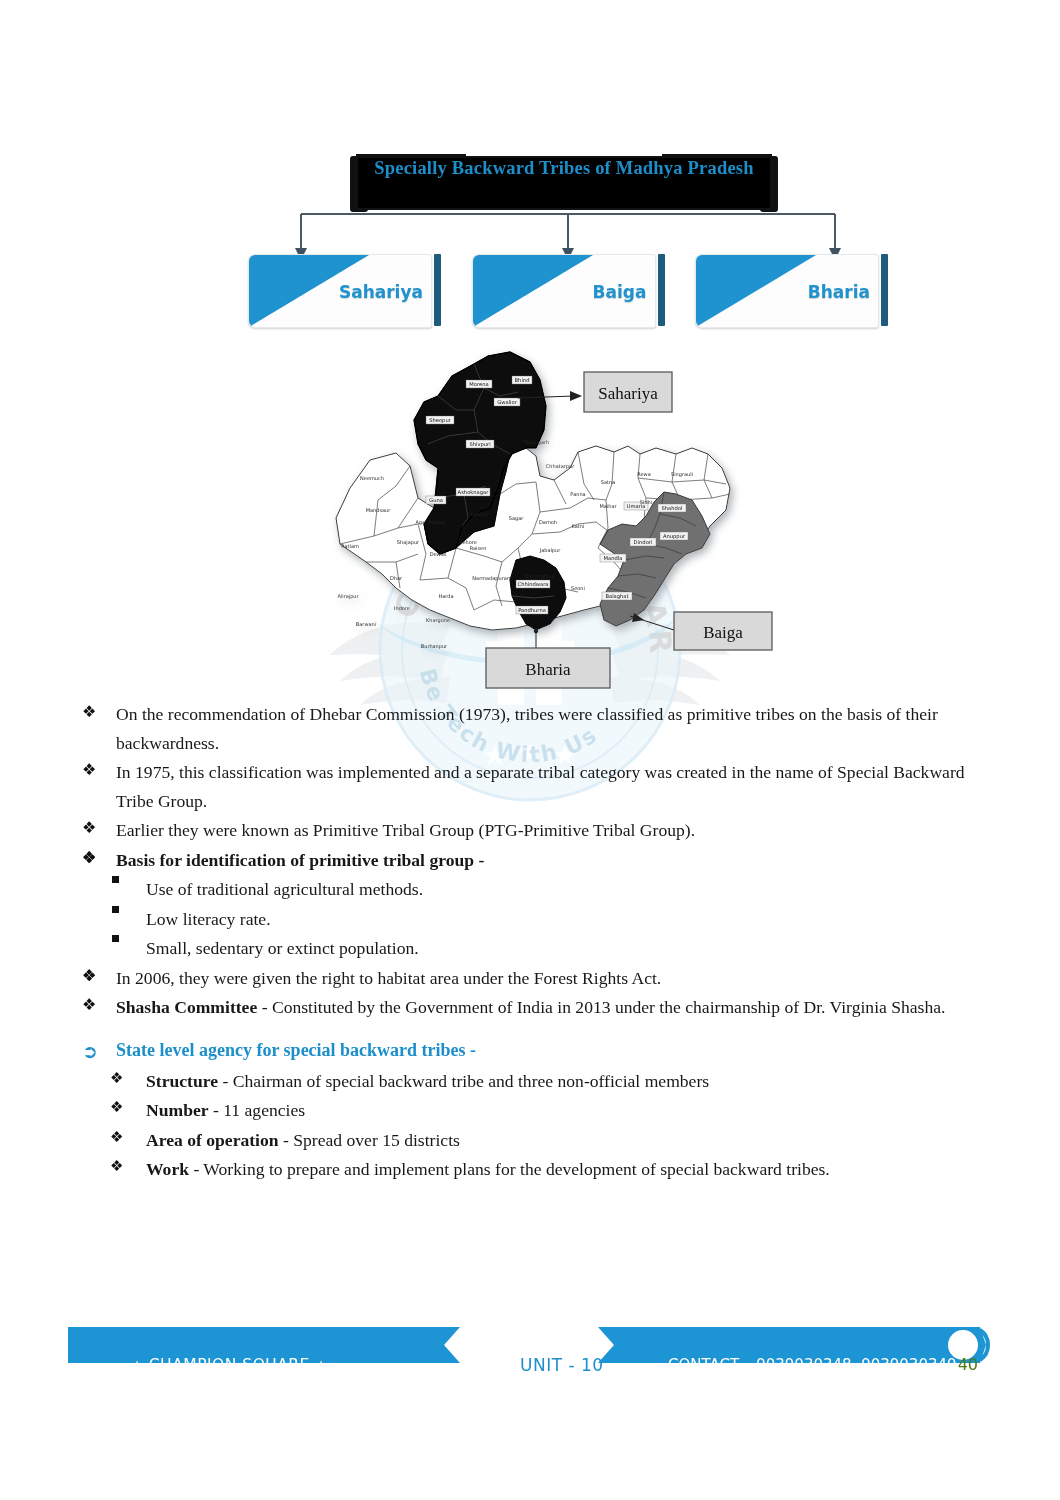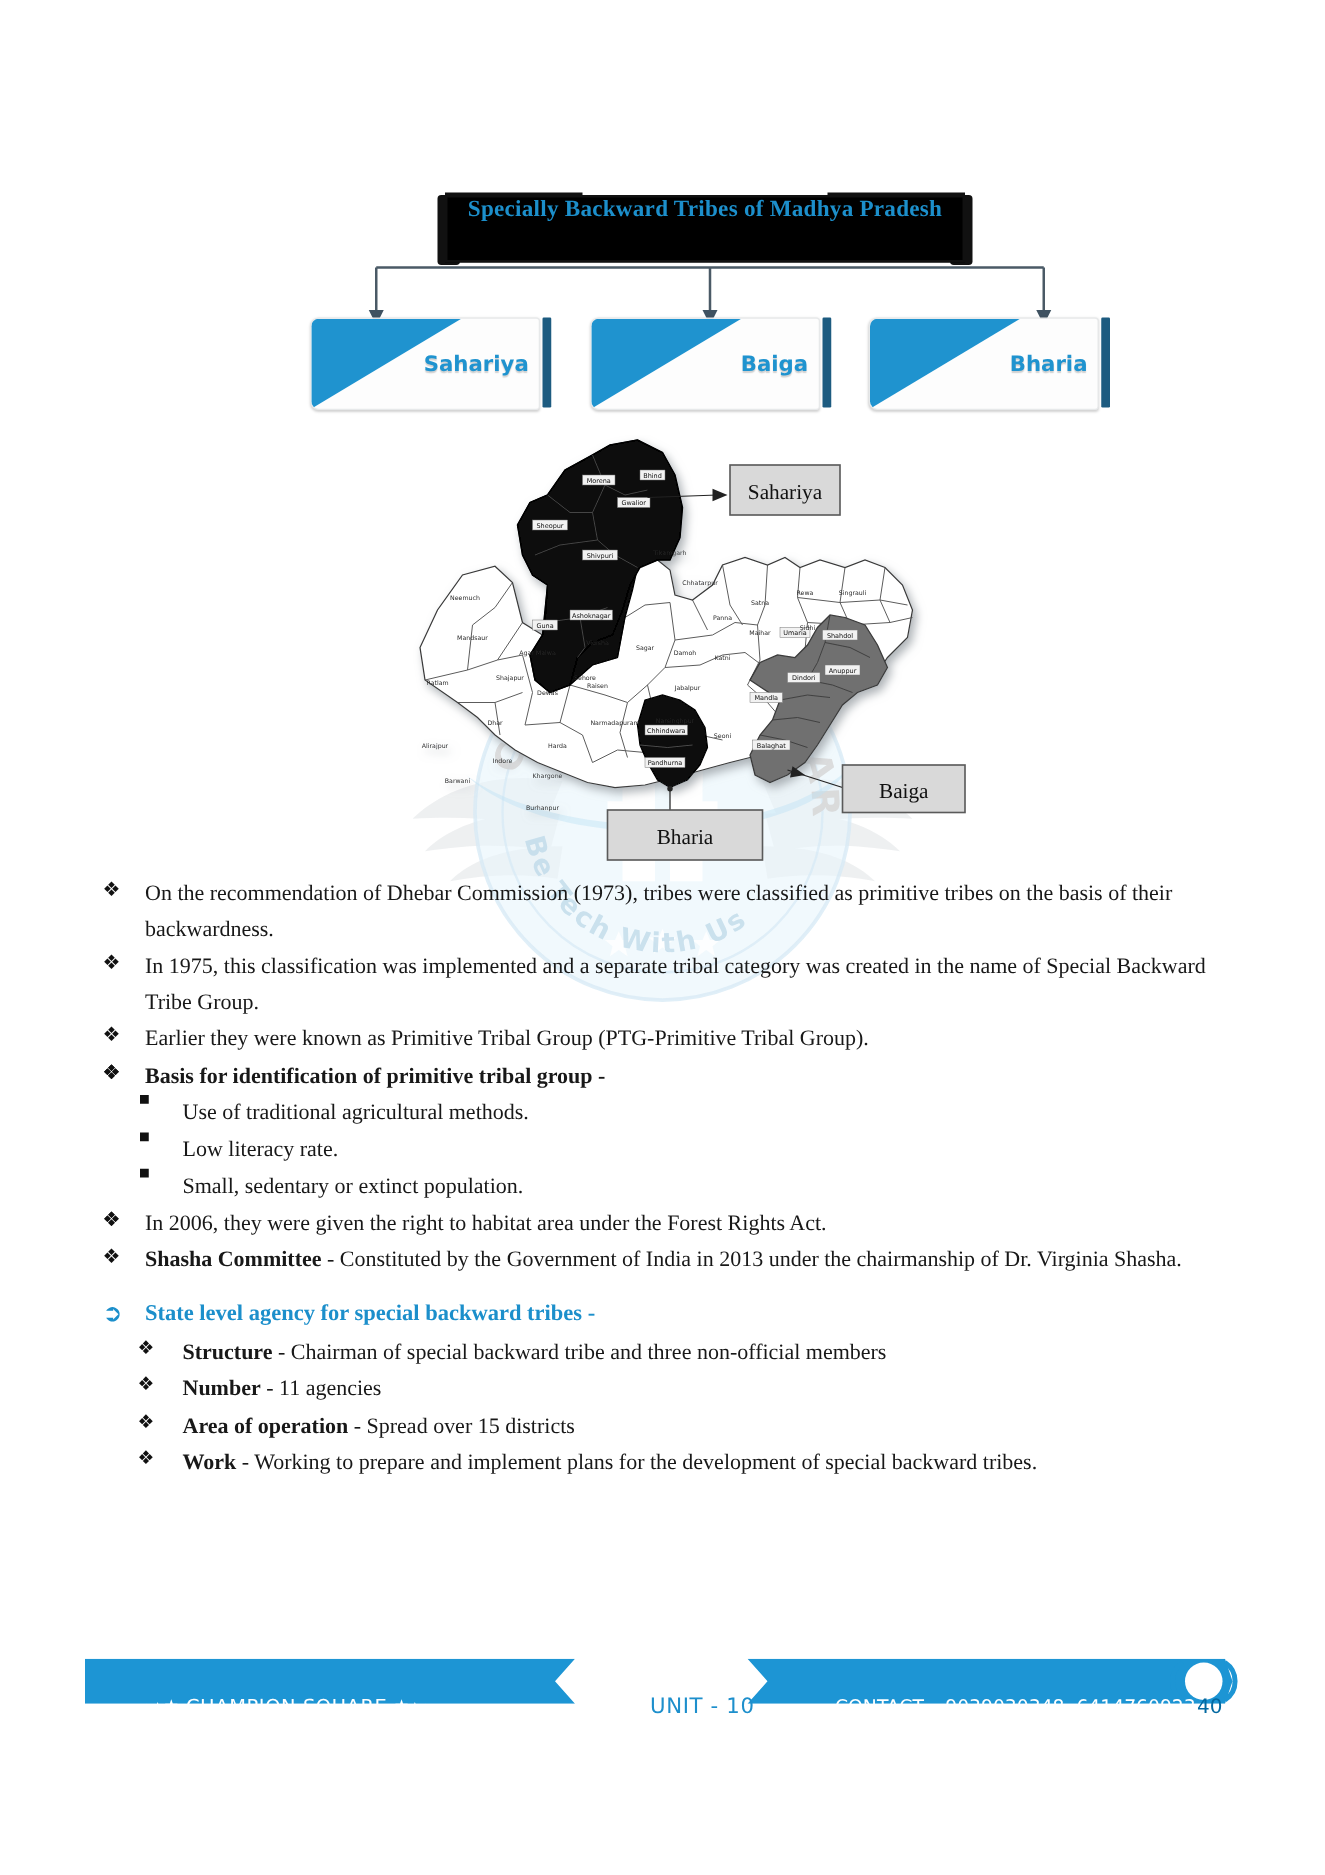--- a/index.html
+++ b/index.html
@@ -257,21 +257,21 @@
     letter-spacing: .5px;
   }
   .f-contact {
     left: 600px; top: 9px;
     color: #fff;
     font-size: 15px;
     letter-spacing: 0px;
   }
   .f-page {
     right: 14px; top: 8px;
-    color: #0369a1;
+    color: #4d7c0f;
     font-size: 16px;
   }
   .stars { font-size: 11px; vertical-align: middle; }
   .stars .s-sm { font-size: 8px; }
   .stars .s-md { font-size: 10px; }
   .stars .s-lg { font-size: 13px; }
 </style>
 </head>
 <body>
 
@@ -714,17 +714,17 @@
       <path d="M 912 3 A 18 18 0 0 1 912 33" fill="none" stroke="#1d95d4" stroke-width="4"></path>
     </svg>
 
     <div class="footer-txt f-champion">
       <span class="stars"><span class="s-sm">★</span><span class="s-md">★</span><span class="s-lg">★</span></span>
       <span>CHAMPION SQUARE</span>
       <span class="stars"><span class="s-lg">★</span><span class="s-md">★</span><span class="s-sm">★</span></span>
     </div>
 
     <div class="footer-txt f-unit">UNIT - 10</div>
-    <div class="footer-txt f-contact">CONTACT – 9039030348, 6414760923</div>
+    <div class="footer-txt f-contact">CONTACT – 9039030348, 9039030349</div>
     <div class="footer-txt f-page">40</div>
   </div>
 
 </div>
 
 </body></html>

